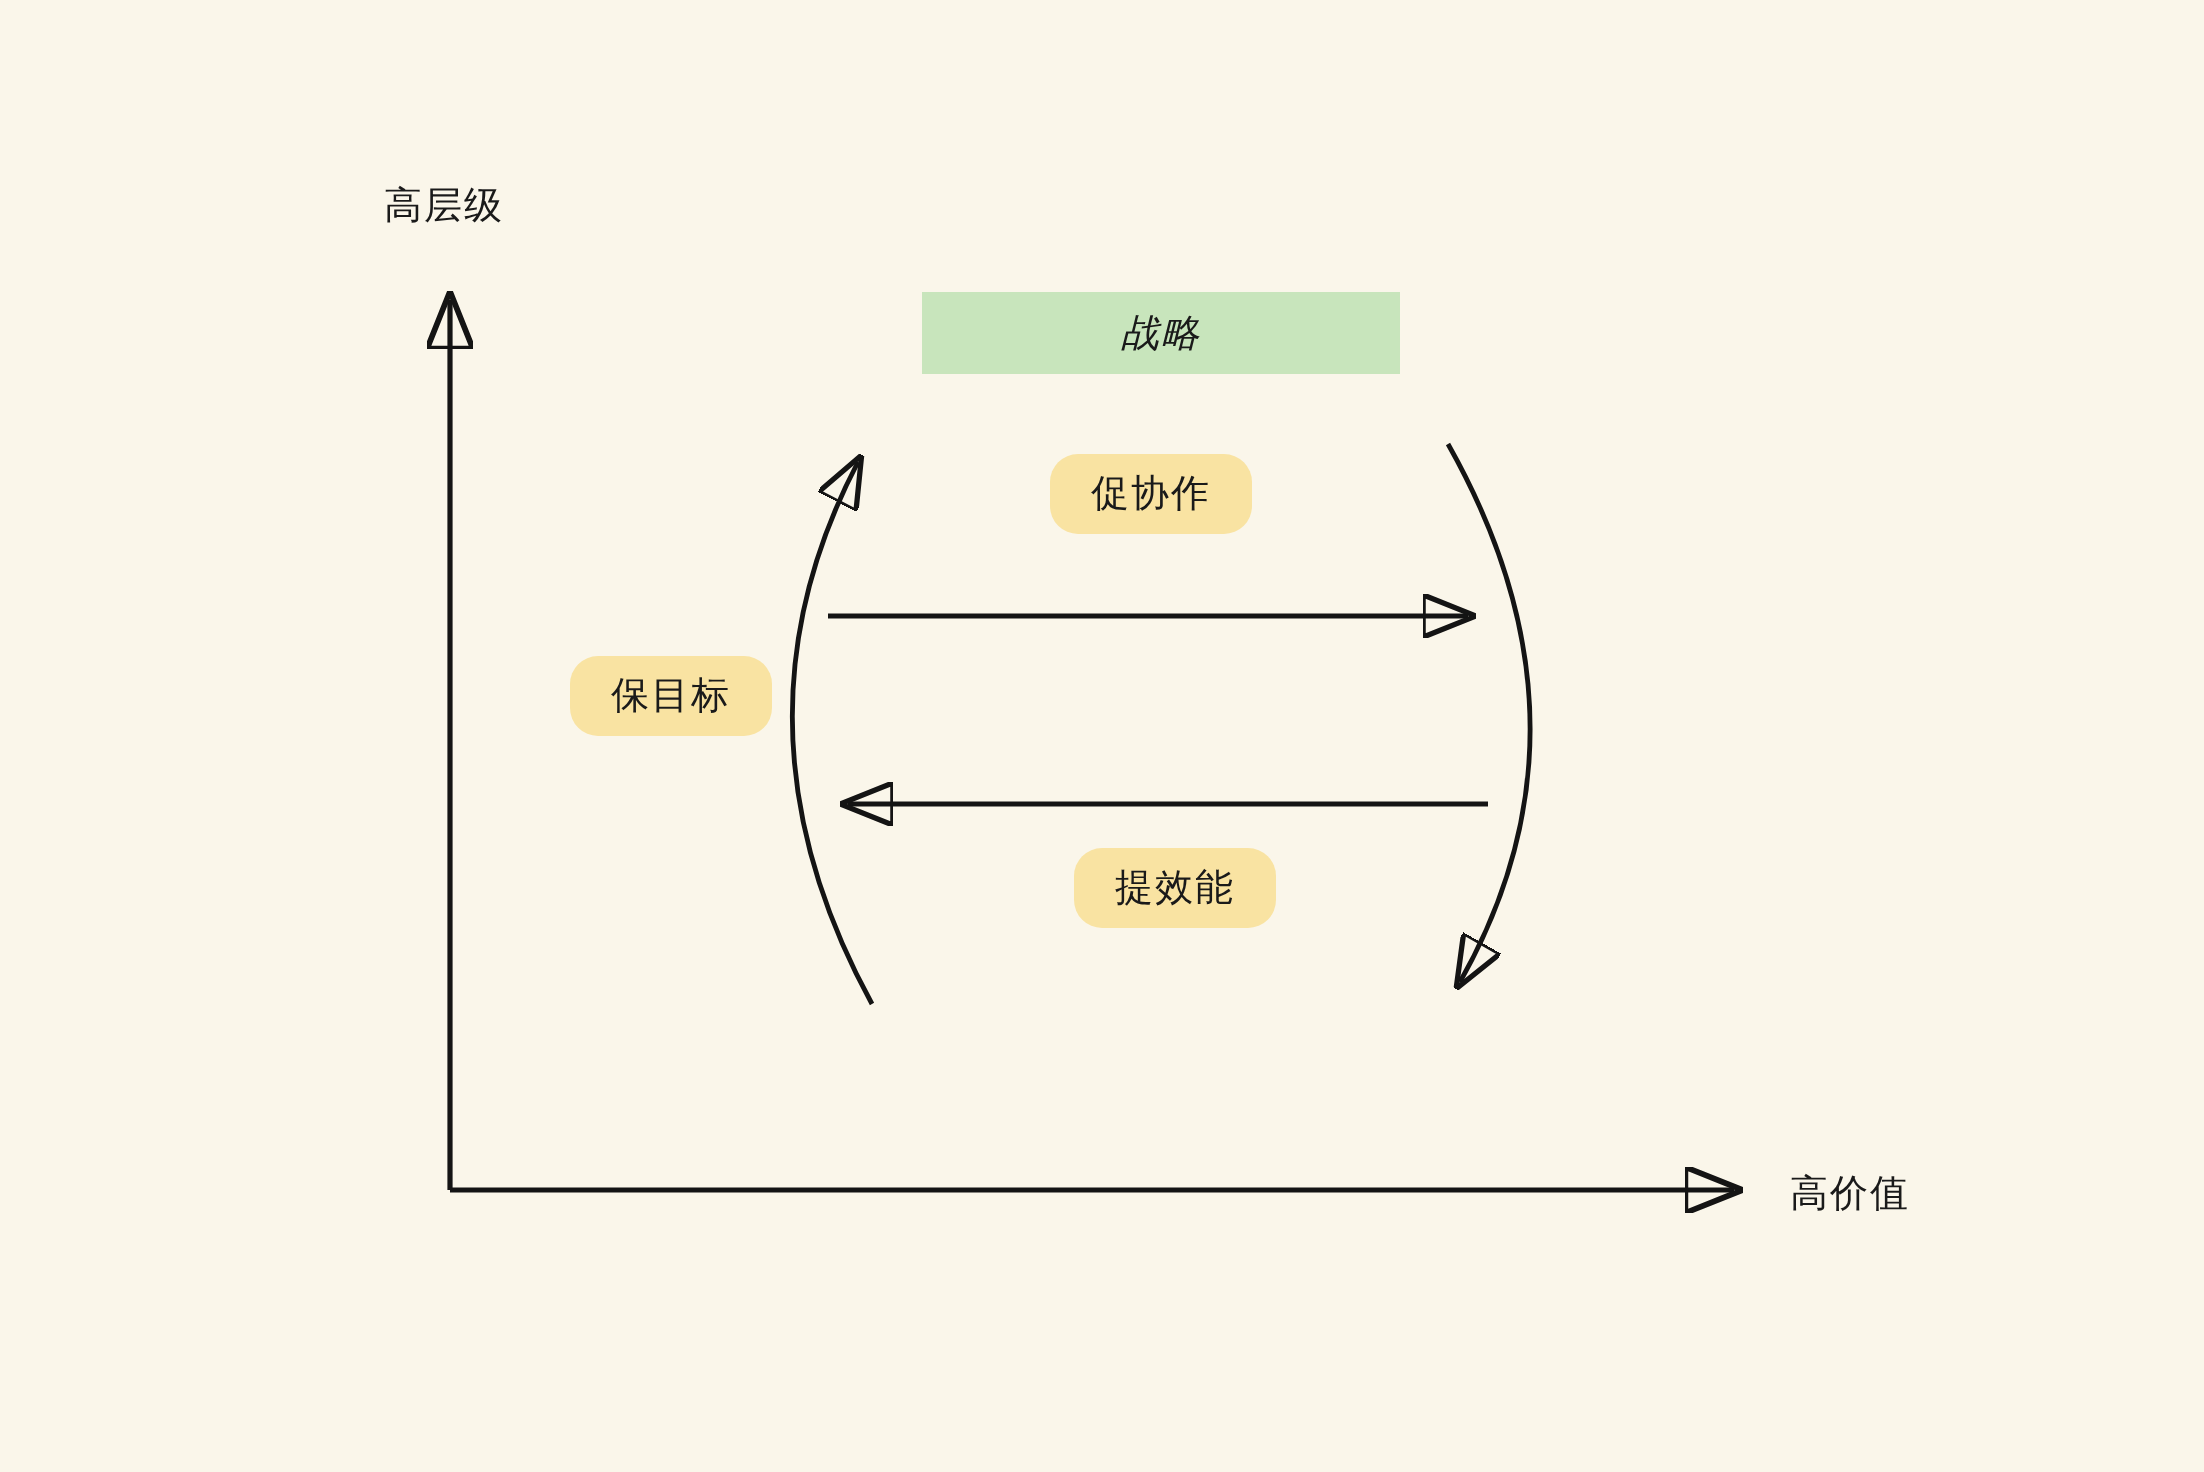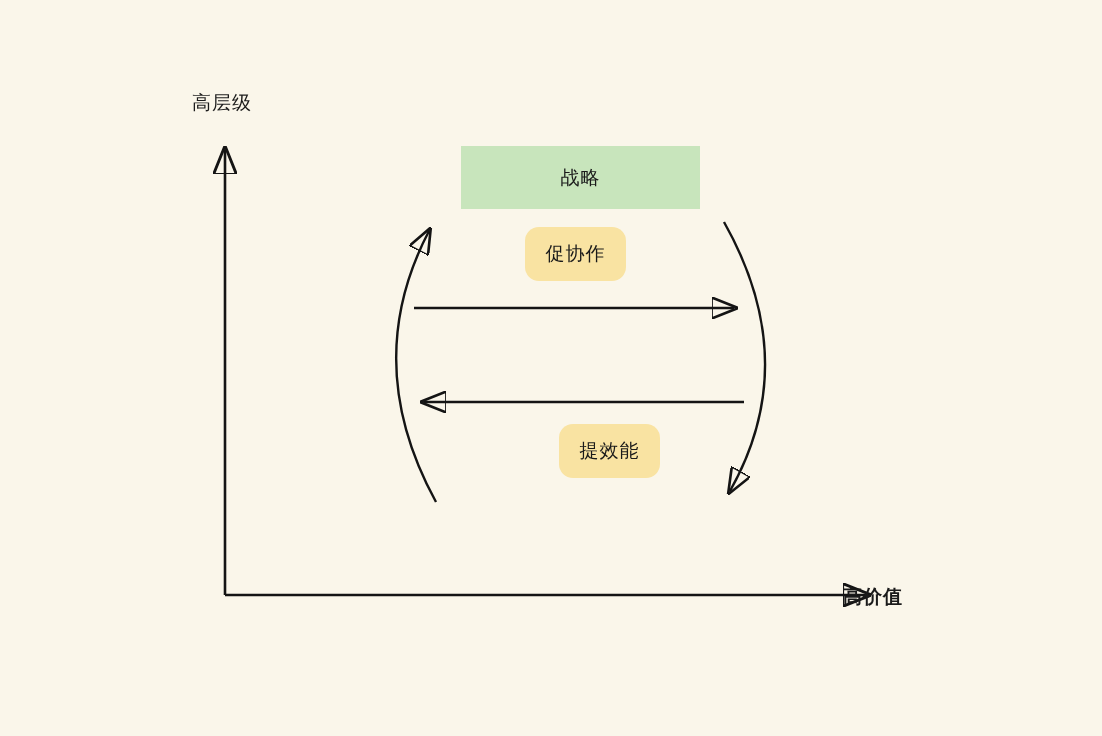--- a/index.html
+++ b/index.html
@@ -36,54 +36,55 @@
   .arrowhead { fill: var(--line); }
   .axis-label {
     position: absolute;
     color: var(--text);
     font-size: 19px;
     font-weight: 500;
     letter-spacing: 1px;
     white-space: nowrap;
   }
   .y-axis-label { left: 159px; top: 90px; }
-  .x-axis-label { left: 810px; top: 584px; font-weight: bold; }
+  .x-axis-label { left: 862px; top: 584px; }
   .node {
     position: absolute;
     background: var(--green);
     color: var(--text);
     width: 239px;
-    height: 63px;
+    height: 41px;
     display: flex;
     align-items: center;
     justify-content: center;
     font-size: 19px;
     font-weight: 500;
     letter-spacing: 1px;
+    font-style: italic;
   }
   .node-strategy { left: 428px; top: 146px; }
   .node-execution { left: 427px; top: 515px; }
   .tag {
     position: absolute;
     background: var(--yellow);
     color: var(--text);
     width: 101px;
-    height: 54px;
+    height: 40px;
     border-radius: 14px;
     display: flex;
     align-items: center;
     justify-content: center;
     font-size: 19px;
     font-weight: 500;
     letter-spacing: 1px;
   }
   .tag-promote   { left: 492px; top: 227px; }
   .tag-ensure    { left: 252px; top: 328px; }
   .tag-assist    { left: 742px; top: 328px; }
-  .tag-improve   { left: 526px; top: 424px; }
+  .tag-improve   { left: 504px; top: 424px; }
 </style>
 </head>
 <body>
 
 <div class="canvas">
 
   <svg class="lines" viewBox="0 0 1102 736" xmlns="http://www.w3.org/2000/svg">
     <defs>
       <marker id="arrow" viewBox="0 0 10 8" refX="8.5" refY="4" markerWidth="11" markerHeight="9" orient="auto-start-reverse">
         <path class="arrowhead" d="M0,0 L10,4 L0,8 Z"></path>
@@ -99,15 +100,16 @@
     <path d="M 403 502 Q 327 363 396 231" stroke-width="2.4" marker-end="url(#arrow)"></path>
     <path d="M 691 222 Q 770 362 697 491" stroke-width="2.4" marker-end="url(#arrow)"></path>
   </svg>
 
   <div class="axis-label y-axis-label">高层级</div>
   <div class="axis-label x-axis-label">高价值</div>
 
   <div class="node node-strategy">战略</div>
 
   <div class="tag tag-promote">促协作</div>
+  <div class="tag tag-ensure">保目标</div>
   <div class="tag tag-improve">提效能</div>
 
 </div>
 
 </body></html>

